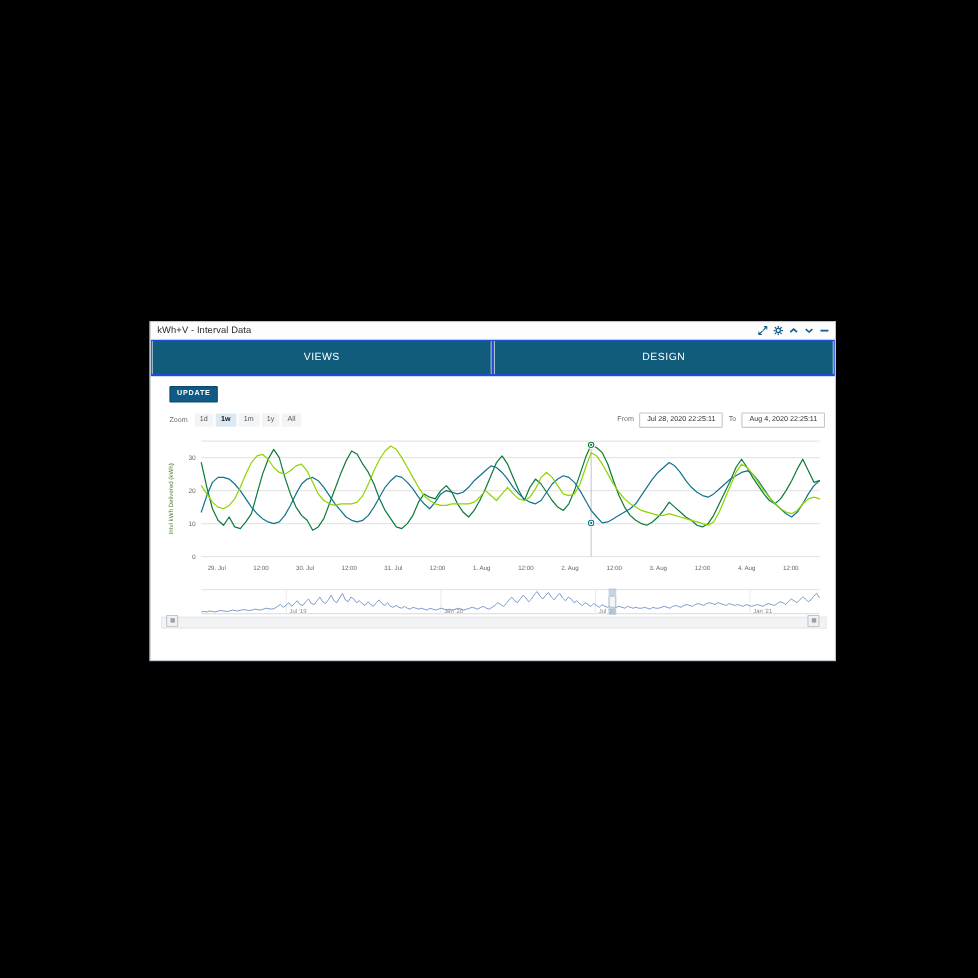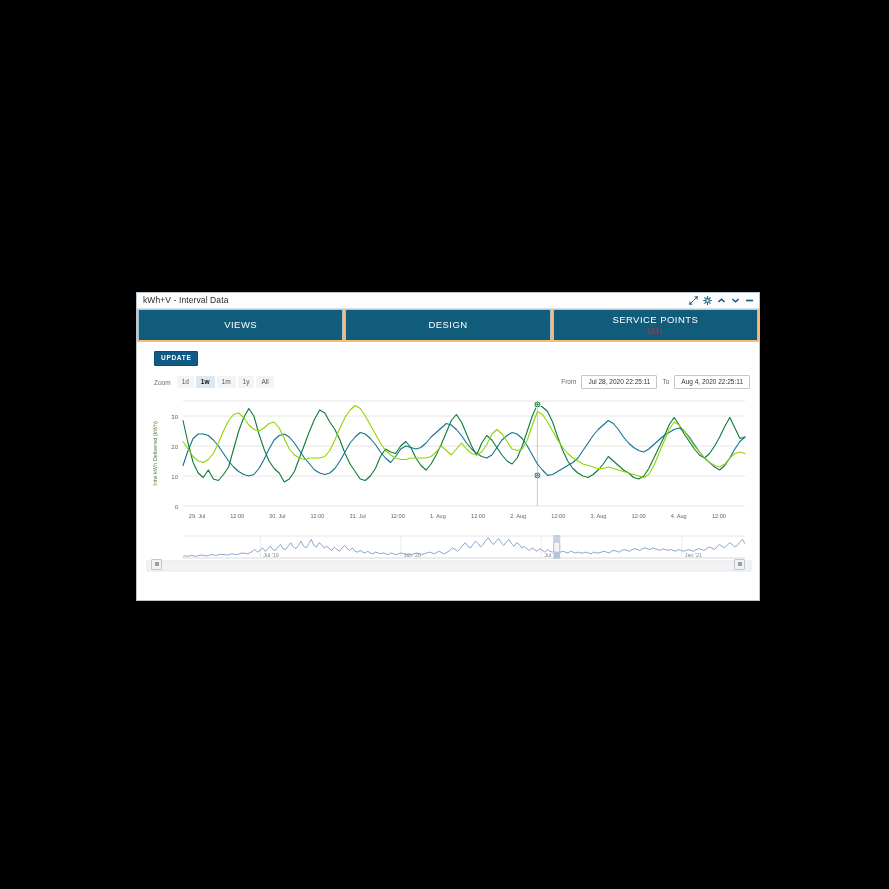--- a/index.html
+++ b/index.html
@@ -34,21 +34,21 @@
     font-size: 8.5px; color: #2a2a2a; line-height: 1;
     letter-spacing: .1px; white-space: nowrap;
   }
   .titlebar .spacer { flex: 1; }
   .tb-icons { display: flex; align-items: center; gap: 5px; }
   .tb-icons svg { display: block; }
 
   
   .tabbar {
     display: flex; height: 33px;
-    background: #fdba74;
+    background: #1d4ed8;
     padding: 1px 1px 2px 1px;
     box-sizing: border-box;
     gap: 2px;
   }
   .tab {
     flex: 1;
     background: #125c7b;
     color: #ffffff;
     display: flex; flex-direction: column;
     align-items: center; justify-content: center;
@@ -172,24 +172,20 @@
         </span>
       </div>
     </div>
 
     <div class="tabbar">
       <div class="tab">
         <span>VIEWS</span>
       </div>
       <div class="tab">
         <span>DESIGN</span>
-      </div>
-      <div class="tab">
-        <span>SERVICE POINTS</span>
-        <span class="badge">(11)</span>
       </div>
     </div>
 
     <div class="body">
 
 
       <div class="update-btn">UPDATE</div>
 
       <div class="zoomrow">
         <span class="zoom-label">Zoom</span>

